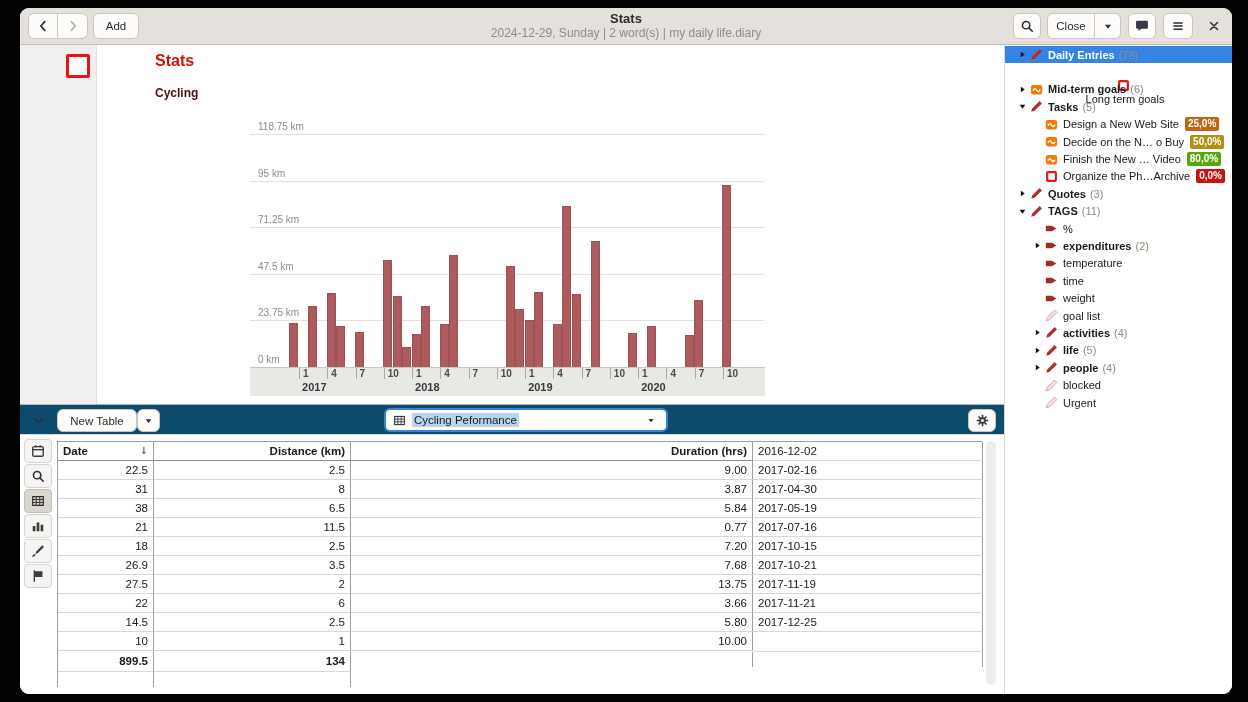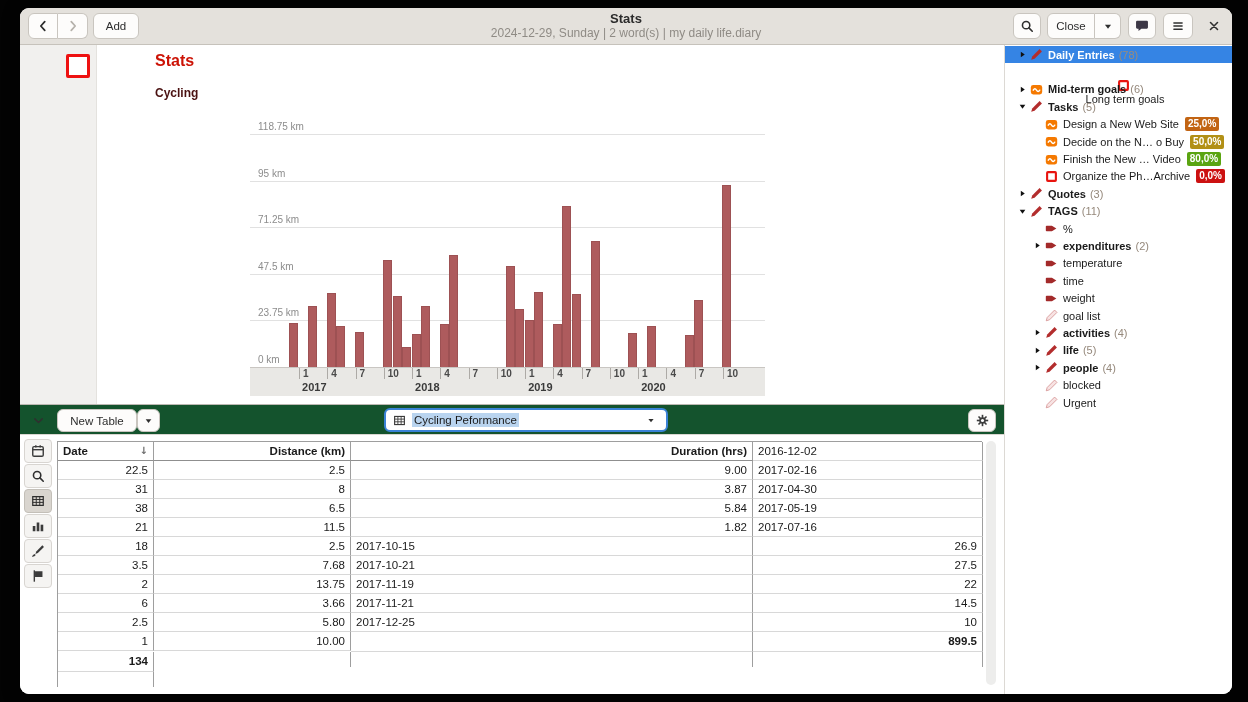--- a/index.html
+++ b/index.html
@@ -44,21 +44,21 @@
   .bar { position:absolute; background:#ae5b5d; border:1px solid #9d5153; border-bottom:none; }
   .xband { position:absolute; background:#e9e8e5; border-top:1px solid #c9c6c2; }
   .xtick { position:absolute; width:1px; background:#adaaa6; }
   .xlab { position:absolute; font-size:10px; font-weight:bold; color:#4a4a4a; }
   .ylab-year { position:absolute; font-size:11px; font-weight:bold; color:#3a3a3a; transform:translateX(-50%); }
 
   
   .bottom-panel { position:absolute; left:0; top:359px; width:984px; height:290px;
                   background:#fff; border-top:1px solid #bcb8b2; }
   .ptoolbar { position:absolute; left:0; top:0; width:100%; height:30px;
-              background:#14532d; border-bottom:1px solid #d9d6d1; }
+              background:#0c4a6e; border-bottom:1px solid #d9d6d1; }
   .pbtn { position:absolute; top:4px; height:23px; background:#fdfcfb;
           border:1px solid #c9c5bf; border-radius:6px; display:flex;
           align-items:center; justify-content:center; font-size:11.5px; color:#2d2d2d; }
   .pbtn svg { width:13px; height:13px; }
   .combo { position:absolute; left:364px; top:3px; width:284px; height:24px;
            background:#fff; border:2px solid #3a82d6; border-radius:6px;
            display:flex; align-items:center; }
   .combo .cicon { margin-left:7px; }
   .combo .cicon svg { width:13px; height:13px; }
   .combo .cval { margin-left:6px; font-size:11.5px; color:#1a1a1a;
@@ -373,24 +373,25 @@
           <div class="cell num">31</div>
           <div class="cell num">8</div>
           <div class="cell num">3.87</div>
           <div class="cell ">2017-04-30</div>
           <div class="cell num">38</div>
           <div class="cell num">6.5</div>
           <div class="cell num">5.84</div>
           <div class="cell ">2017-05-19</div>
           <div class="cell num">21</div>
           <div class="cell num">11.5</div>
-          <div class="cell num">1.82</div>
+          <div class="cell num">0.77</div>
           <div class="cell ">2017-07-16</div>
           <div class="cell num">18</div>
           <div class="cell num">2.5</div>
+          <div class="cell num">7.20</div>
           <div class="cell ">2017-10-15</div>
           <div class="cell num">26.9</div>
           <div class="cell num">3.5</div>
           <div class="cell num">7.68</div>
           <div class="cell ">2017-10-21</div>
           <div class="cell num">27.5</div>
           <div class="cell num">2</div>
           <div class="cell num">13.75</div>
           <div class="cell ">2017-11-19</div>
           <div class="cell num">22</div>

